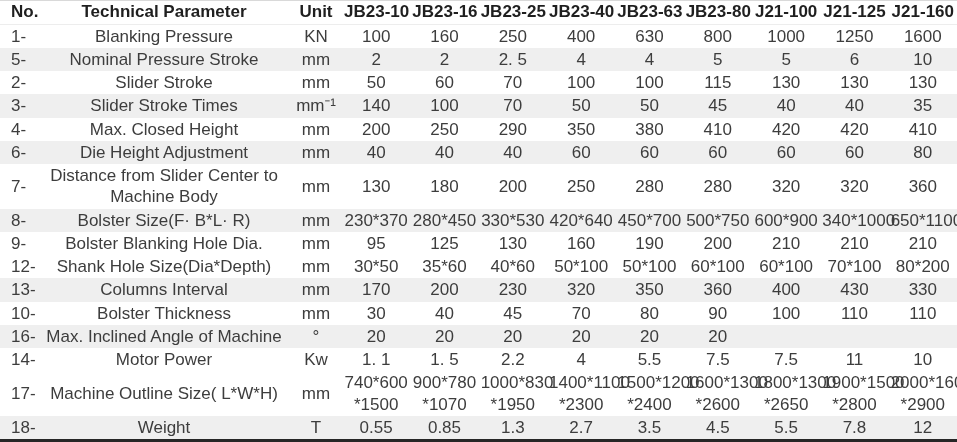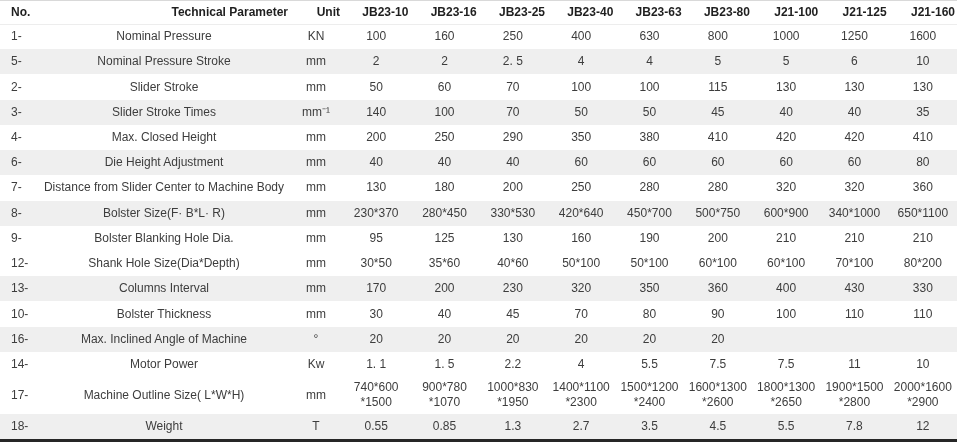--- a/index.html
+++ b/index.html
@@ -12,31 +12,31 @@
   }
   .table-wrap {
     width: 957px; height: 442px;
     border-top: 1px solid #d9d9d9;
     border-bottom: 3px solid #262626;
   }
   table {
     width: 100%; height: 100%;
     border-collapse: collapse;
     table-layout: fixed;
-    font-size: 12px;
+    font-size: 17px;
     color: #3d3d3d;
   }
   col.c-no   { width: 38px; }
   col.c-par  { width: 252px; }
   col.c-unit { width: 52px; }
   thead th {
     font-weight: bold;
     color: #1f1f1f;
     height: 23px;
-    text-align: right;
+    text-align: center;
     padding: 0 2px;
     border-bottom: 1px solid #ededed;
     white-space: nowrap;
   }
   tbody td {
     text-align: center;
     padding: 1px 2px;
     line-height: 1.25;
     white-space: pre-line;
     vertical-align: middle;
@@ -76,21 +76,21 @@
           <th>JB23-63</th>
           <th>JB23-80</th>
           <th>J21-100</th>
           <th>J21-125</th>
           <th>J21-160</th>
         </tr>
     </thead>
     <tbody id="body-rows">
         <tr>
           <td class="no">1-</td>
-          <td>Nominal Pressure</td>
+          <td>Blanking Pressure</td>
           <td>KN</td>
           <td>100</td>
           <td>160</td>
           <td>250</td>
           <td>400</td>
           <td>630</td>
           <td>800</td>
           <td>1000</td>
           <td>1250</td>
           <td>1600</td>

